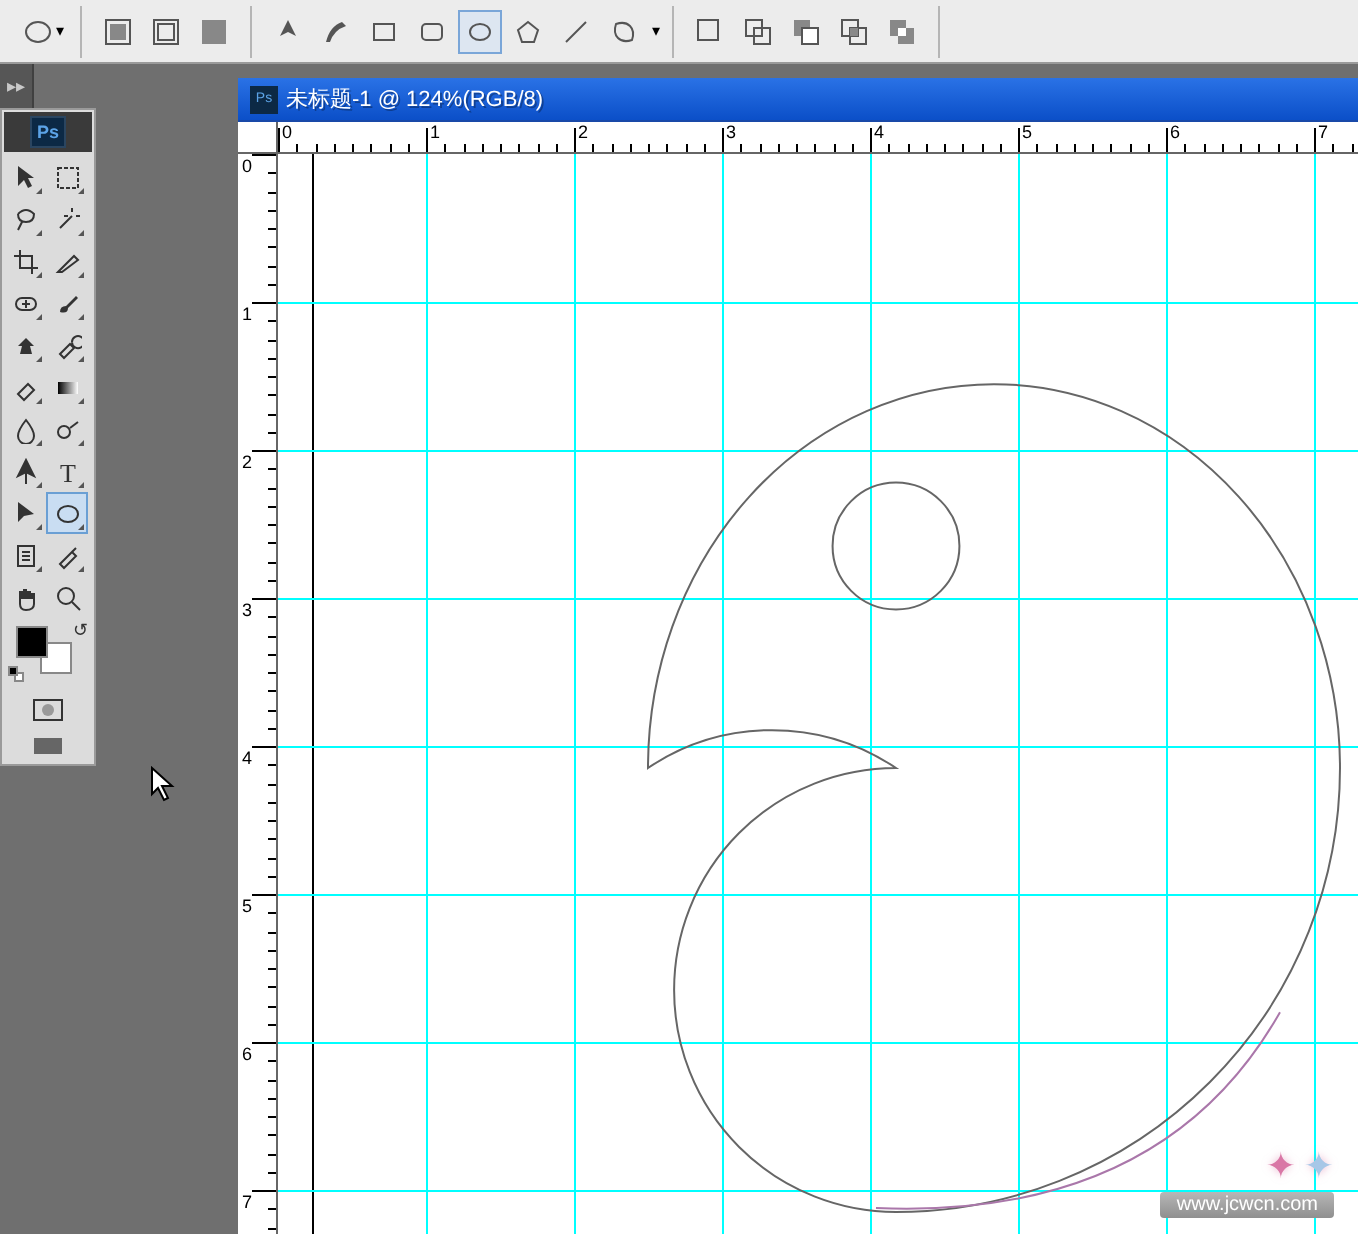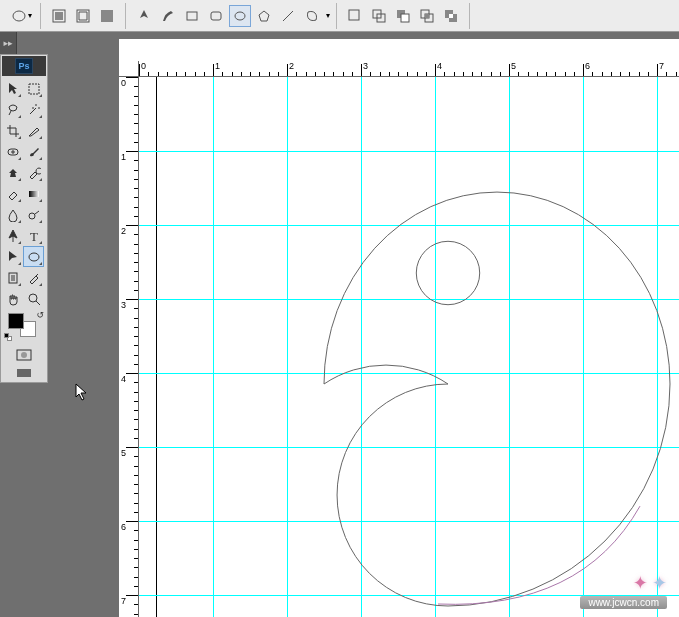--- a/index.html
+++ b/index.html
@@ -344,20 +344,24 @@
       </svg>
     </div>
   <div class="screen-btn">
       <svg width="18" height="12">
         <rect x="2" y="2" width="14" height="8" fill="#666"></rect>
       </svg>
     </div>
 </div>
 
 <div class="doc-window">
+  <div class="title-bar">
+    <div class="title-icon">Ps</div>
+    <span class="title-text">未标题-1 @ 124%(RGB/8)</span>
+  </div>
   <div class="ruler-corner"></div>
   <div class="ruler-h" id="rulerH">
       <div class="tick major" style="left: 0px;"></div>
       <div class="num" style="left: 2px;">0</div>
       <div class="tick minor" style="left: 9.25px;"></div>
       <div class="tick minor" style="left: 18.5px;"></div>
       <div class="tick minor" style="left: 27.75px;"></div>
       <div class="tick minor" style="left: 37px;"></div>
       <div class="tick minor" style="left: 46.25px;"></div>
       <div class="tick minor" style="left: 55.5px;"></div>

